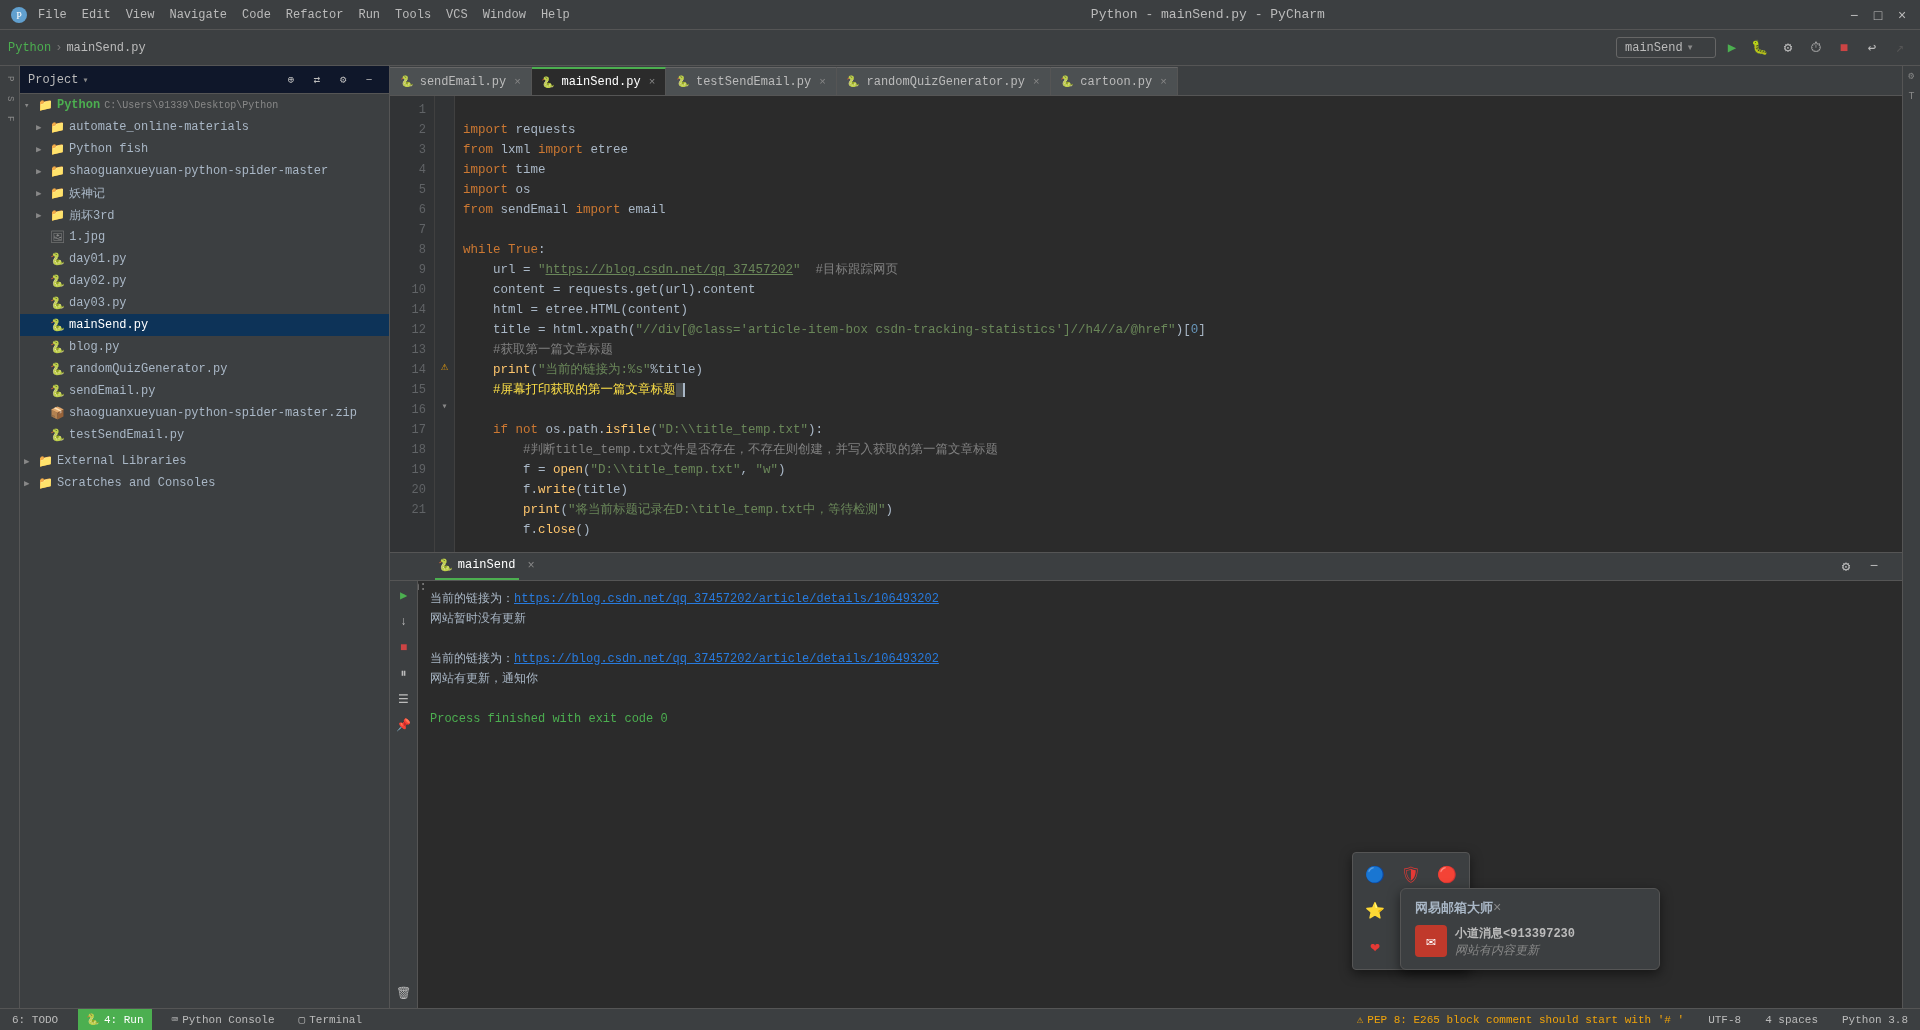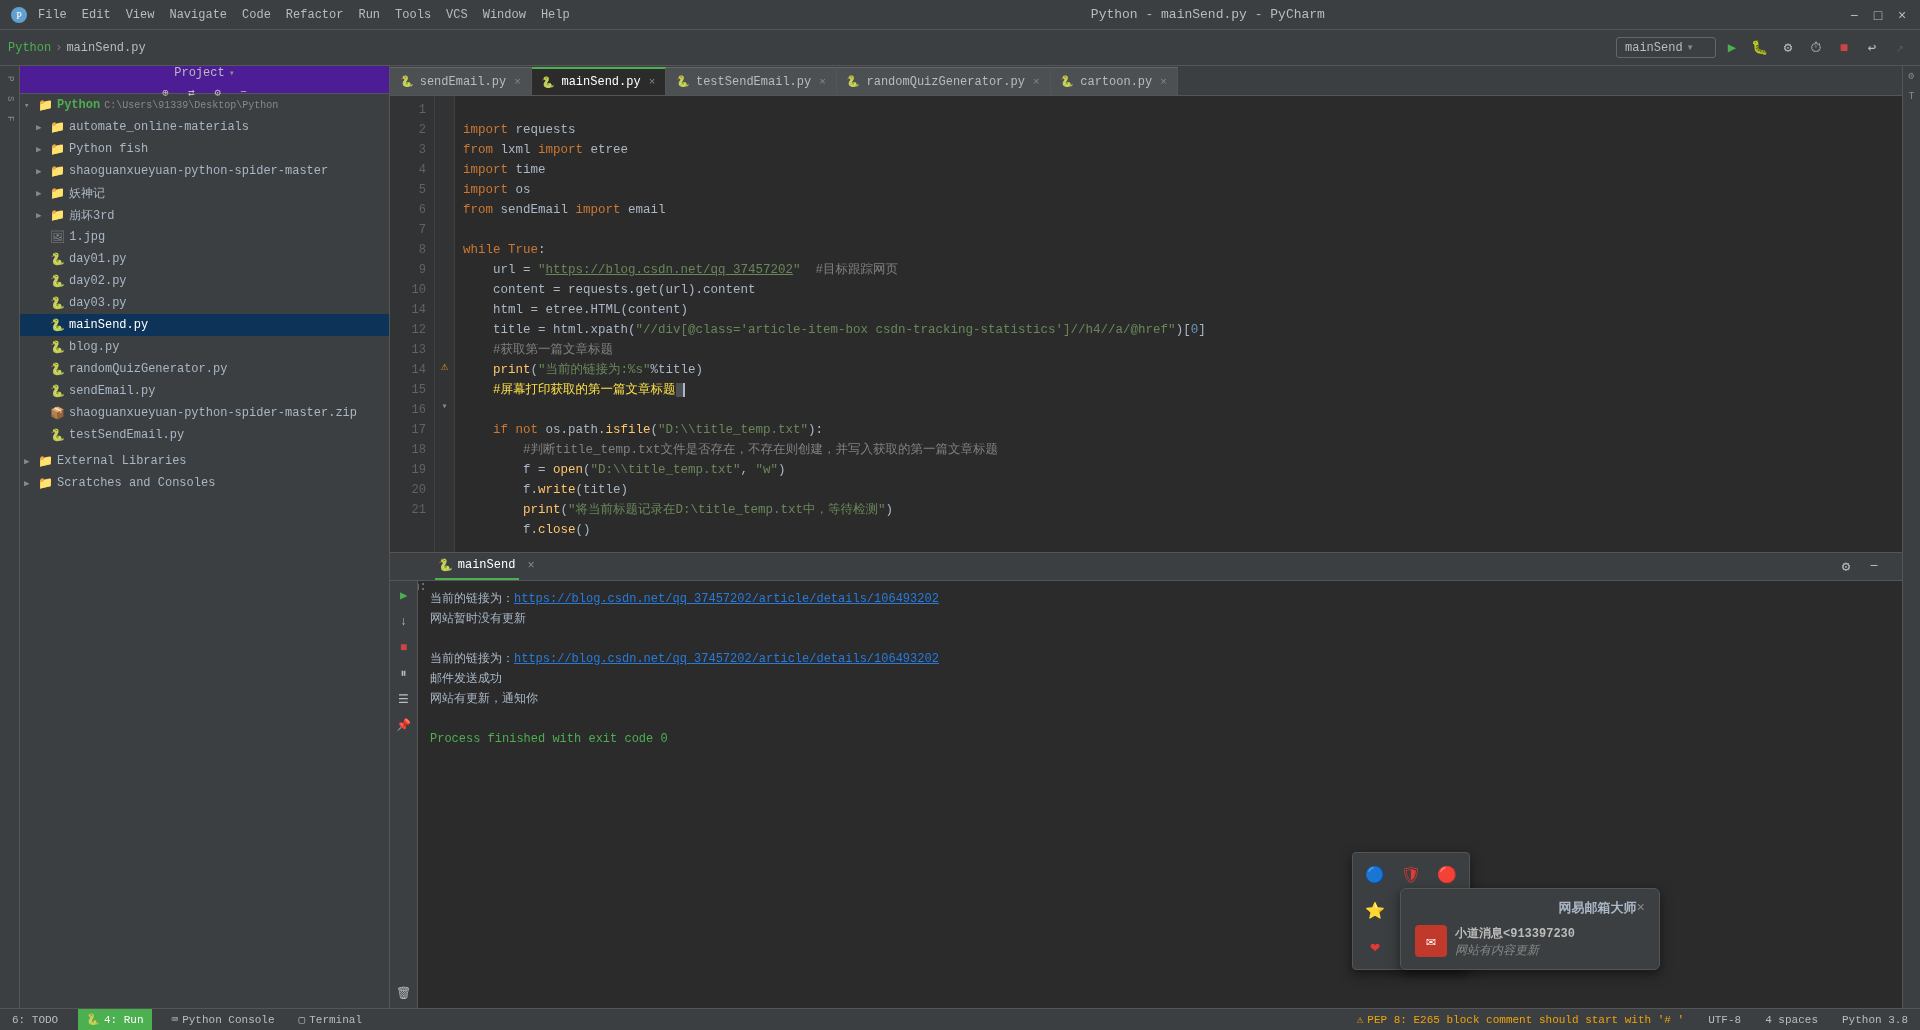--- a/index.html
+++ b/index.html
@@ -26,21 +26,21 @@
 
     
     .main-layout { display: flex; height: calc(1030px - 30px - 36px - 22px); }
 
     
     .side-icons { width: 20px; background: #3c3f41; display: flex; flex-direction: column; align-items: center; padding-top: 4px; gap: 2px; border-right: 1px solid #555; }
     .side-icon { width: 18px; height: 18px; color: #888; font-size: 10px; display: flex; align-items: center; justify-content: center; cursor: pointer; writing-mode: vertical-rl; font-size: 8px; }
 
     
     .project-panel { width: 370px; background: #3c3f41; display: flex; flex-direction: column; border-right: 1px solid #555; }
-    .panel-header { height: 28px; background: #4c1d95; display: flex; align-items: center; justify-content: space-between; padding: 0 8px; border-bottom: 1px solid #555; flex-direction: column; }
+    .panel-header { height: 28px; background: #0f172a; display: flex; align-items: center; justify-content: space-between; padding: 0 8px; border-bottom: 1px solid #555; }
     .panel-title { font-size: 12px; color: #bbb; display: flex; align-items: center; gap: 4px; }
     .panel-actions { display: flex; gap: 2px; }
 
     
     .file-tree { flex: 1; overflow-y: auto; font-size: 12px; }
     .tree-item { display: flex; align-items: center; gap: 4px; padding: 2px 4px; cursor: pointer; height: 22px; }
     .tree-item.active-file { background: #0d3358; }
     .indent-1 { padding-left: 16px; }
     .expand-arrow { color: #888; font-size: 9px; width: 10px; }
 
@@ -93,21 +93,21 @@
     .right-panel-icon { width: 100%; height: 20px; display: flex; align-items: center; justify-content: center; color: #888; font-size: 10px; cursor: pointer; }
 
     
     ::-webkit-scrollbar { width: 8px; height: 8px; }
     ::-webkit-scrollbar-track { background: #3c3f41; }
     ::-webkit-scrollbar-thumb { background: #555; border-radius: 4px; }
 
     
     .notification-area { position: fixed; bottom: 60px; right: 260px; z-index: 100; }
     .notification-popup { background: #3c3f41; border: 1px solid #555; border-radius: 6px; padding: 10px 14px; width: 260px; box-shadow: 0 4px 12px rgba(0,0,0,0.5); }
-    .notification-header { display: flex; align-items: center; justify-content: flex-end; margin-bottom: 8px; }
+    .notification-header { display: flex; align-items: center; justify-content: flex-start; margin-bottom: 8px; }
     .notification-title { font-size: 13px; color: #a9b7c6; font-weight: bold; }
     .notification-close { color: #888; cursor: pointer; font-size: 14px; }
     .notification-body { display: flex; align-items: flex-start; gap: 8px; }
     .notification-icon { width: 32px; height: 32px; background: #c0392b; border-radius: 4px; display: flex; align-items: center; justify-content: center; color: #fff; font-size: 16px; flex-shrink: 0; }
     .notification-text { font-size: 12px; color: #a9b7c6; }
     .notification-text .sender { font-weight: bold; color: #bbb; }
     .notification-text .content { color: #888; font-style: italic; }
 
     
     .tray-area { position: fixed; bottom: 60px; right: 450px; z-index: 100; background: #3c3f41; border: 1px solid #555; border-radius: 4px; padding: 6px; display: grid; grid-template-columns: repeat(3, 32px); gap: 4px; box-shadow: 0 4px 12px rgba(0,0,0,0.5); }
@@ -431,23 +431,20 @@
               <span>当前的链接为：</span><a href="#">https://blog.csdn.net/qq_37457202/article/details/106493202</a>
             </div>
             <div>
               <span>网站暂时没有更新</span>
             </div>
             <div>&nbsp;</div>
             <div>
               <span>当前的链接为：</span><a href="#">https://blog.csdn.net/qq_37457202/article/details/106493202</a>
             </div>
             <div>
-              <span>邮件发送成功</span>
-            </div>
-            <div>
               <span>网站有更新，通知你</span>
             </div>
             <div>&nbsp;</div>
             <div>
               <span class="process-end">Process finished with exit code 0</span>
             </div>
           </div>
         </div>
       </div>
     </div>

